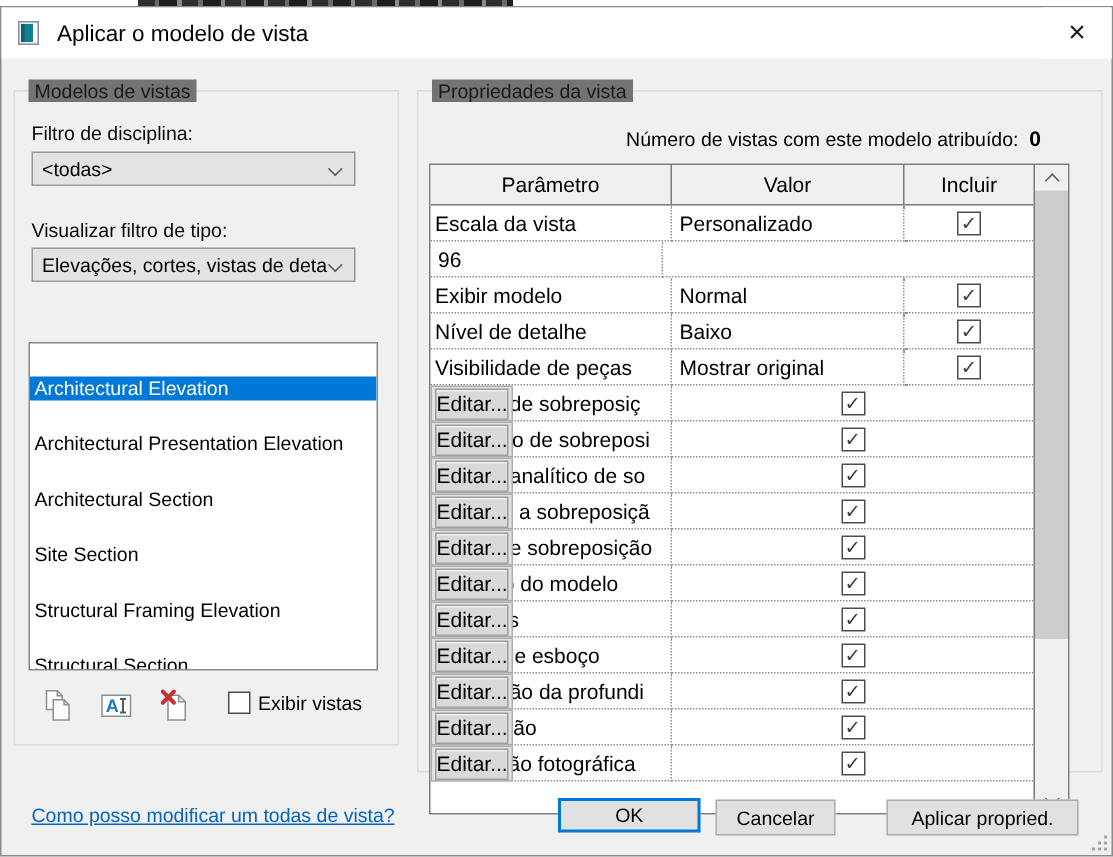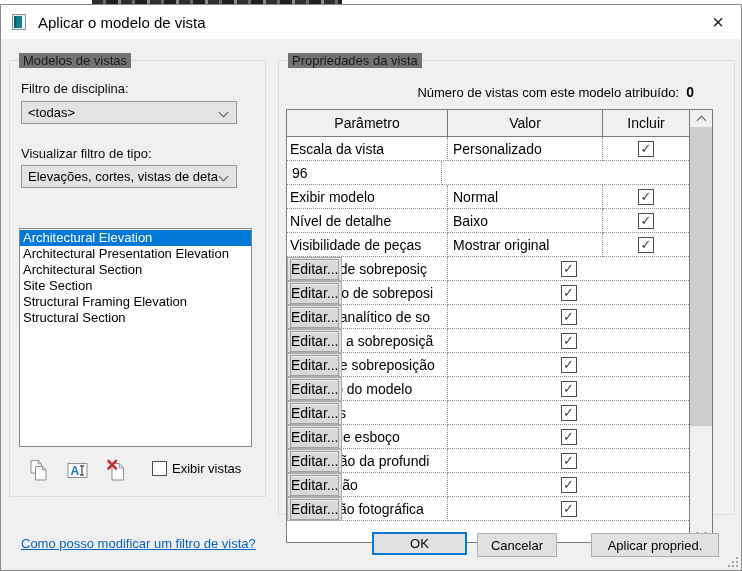--- a/index.html
+++ b/index.html
@@ -39,21 +39,21 @@
     align-items: center; padding: 0 24px 0 6px; white-space: nowrap; overflow: hidden; }
   .combo .chev { position: absolute; right: 9px; top: 7px; }
   .chev { width: 7px; height: 7px; border-right: 1.4px solid #5a5a5a;
     border-bottom: 1.4px solid #5a5a5a; display: inline-block; }
   .chev.down { transform: rotate(45deg); }
   .chev.up   { transform: rotate(-135deg); margin-top: 4px; }
 
   
   .listbox { position: absolute; left: 18px; top: 223px; width: 233px; height: 219px;
     background: #fff; border: 1px solid #828790; overflow: hidden; padding-top: 1px; }
-  .list-item { height: 16px; line-height: 16px; padding: 0 3px; white-space: nowrap; overflow: hidden; }
+  .list-item { height: 16px; line-height: 16px; padding: 0 3px; white-space: nowrap; overflow: hidden; margin-top: 21px; }
   .list-item.selected { background: #0078d7; color: #fff; }
 
   
   .tool-icon { position: absolute; width: 23px; height: 23px; top: 454px; }
   .cb-outer { position: absolute; display: flex; align-items: center; }
   .cb-box { width: 15px; height: 15px; background: #fff; border: 1px solid #4d4d4d;
     margin-right: 5px; flex: 0 0 auto; display:flex; align-items:center; justify-content:center; }
 
   
   .count-line { position: absolute; top: 79px; right: 47px; white-space: pre; }
@@ -319,21 +319,21 @@
       <div class="sb-up">
           <span class="chev up"></span>
         </div>
       <div class="sb-thumb"></div>
       <div class="sb-down">
           <span class="chev down" style="margin-top:-3px;"></span>
         </div>
     </div>
   </div>
 
-  <a class="help-link">Como posso modificar um filtro de vista?</a>
+  <a class="help-link">Como posso modificar um todas de vista?</a>
   <button class="btn btn-ok">OK</button>
   <button class="btn btn-cancel">Cancelar</button>
   <button class="btn btn-apply">Aplicar propried.</button>
 
   <div class="grip">
     <i style="right:0;bottom:0;"></i>
       <i style="right:4px;bottom:0;"></i>
       <i style="right:8px;bottom:0;"></i>
     <i style="right:0;bottom:4px;"></i>
       <i style="right:4px;bottom:4px;"></i>

